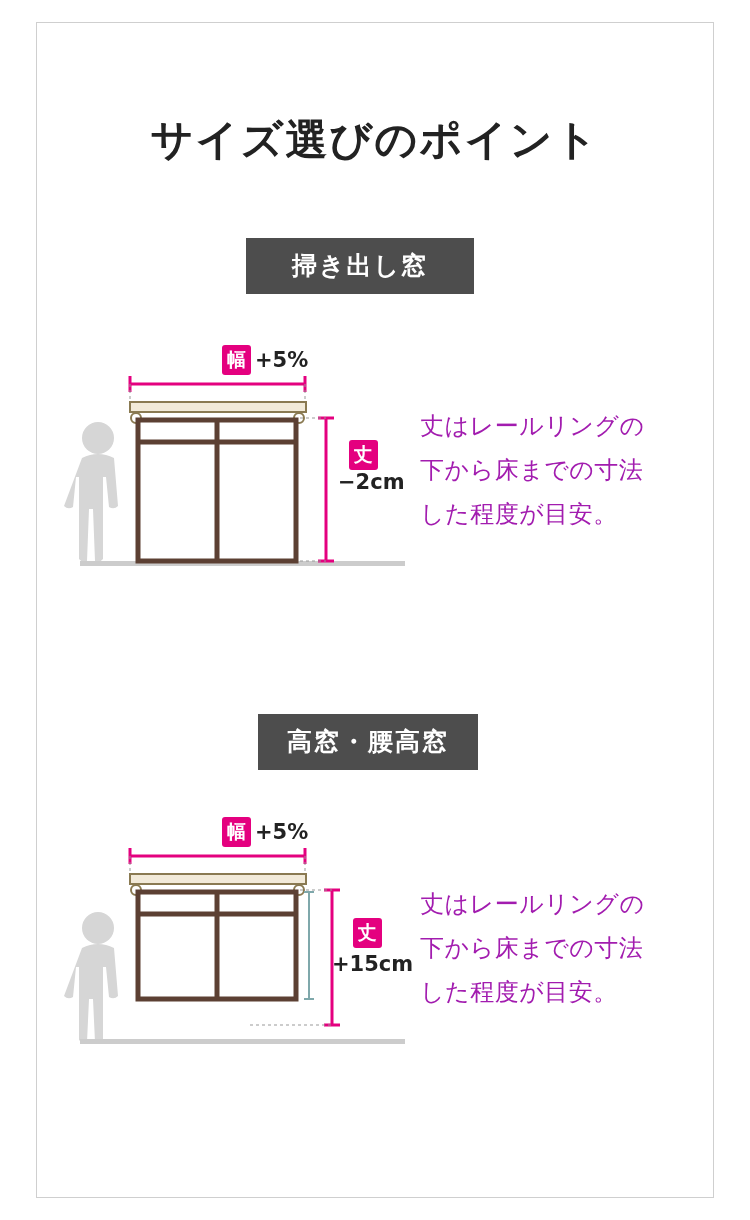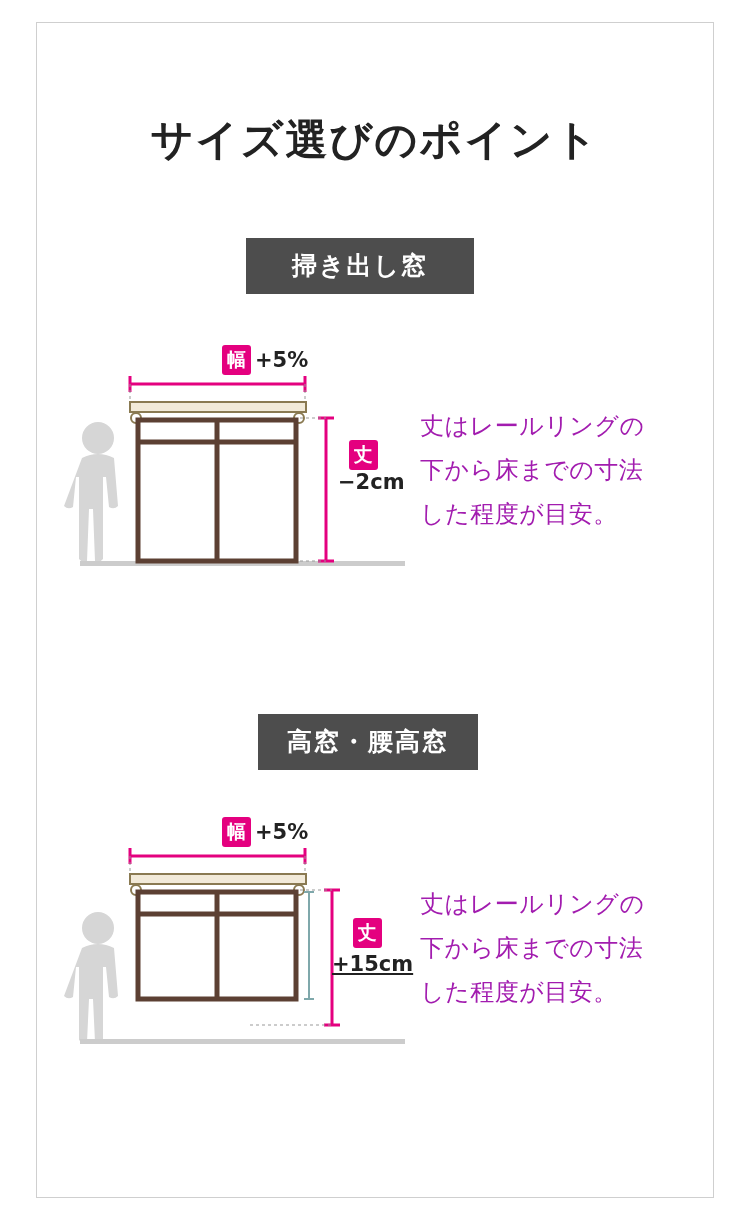--- a/index.html
+++ b/index.html
@@ -202,21 +202,21 @@
     </g>
   </svg>
 
   <div style="position:absolute;left:222px;top:817px;display:flex;align-items:center;">
     <span style="background:#e4007f;color:#fff;font-size:19px;font-weight:bold;padding:2px 5px;border-radius:3px;font-family:'DejaVu Sans',sans-serif;">幅</span>
     <span style="color:#222;font-size:21px;font-weight:bold;margin-left:4px;font-family:'DejaVu Sans',sans-serif;">+5%</span>
   </div>
 
   <div style="position:absolute;left:332px;top:918px;width:70px;text-align:center;">
     <div style="background:#e4007f;color:#fff;font-size:19px;font-weight:bold;padding:2px 5px;border-radius:3px;display:inline-block;font-family:'DejaVu Sans',sans-serif;">丈</div>
-    <div style="color:#222;font-size:21px;font-weight:bold;margin-top:4px;font-family:'DejaVu Sans',sans-serif;text-decoration:underline;">+15cm</div>
+    <div style="color:#222;font-size:21px;font-weight:bold;margin-top:4px;font-family:'DejaVu Sans',sans-serif;">+15cm</div>
   </div>
 
   <div class="desc" id="desc2">
     <div>丈はレールリングの</div>
     <div>下から床までの寸法</div>
     <div>した程度が目安。</div>
   </div>
 
 </div>
 

